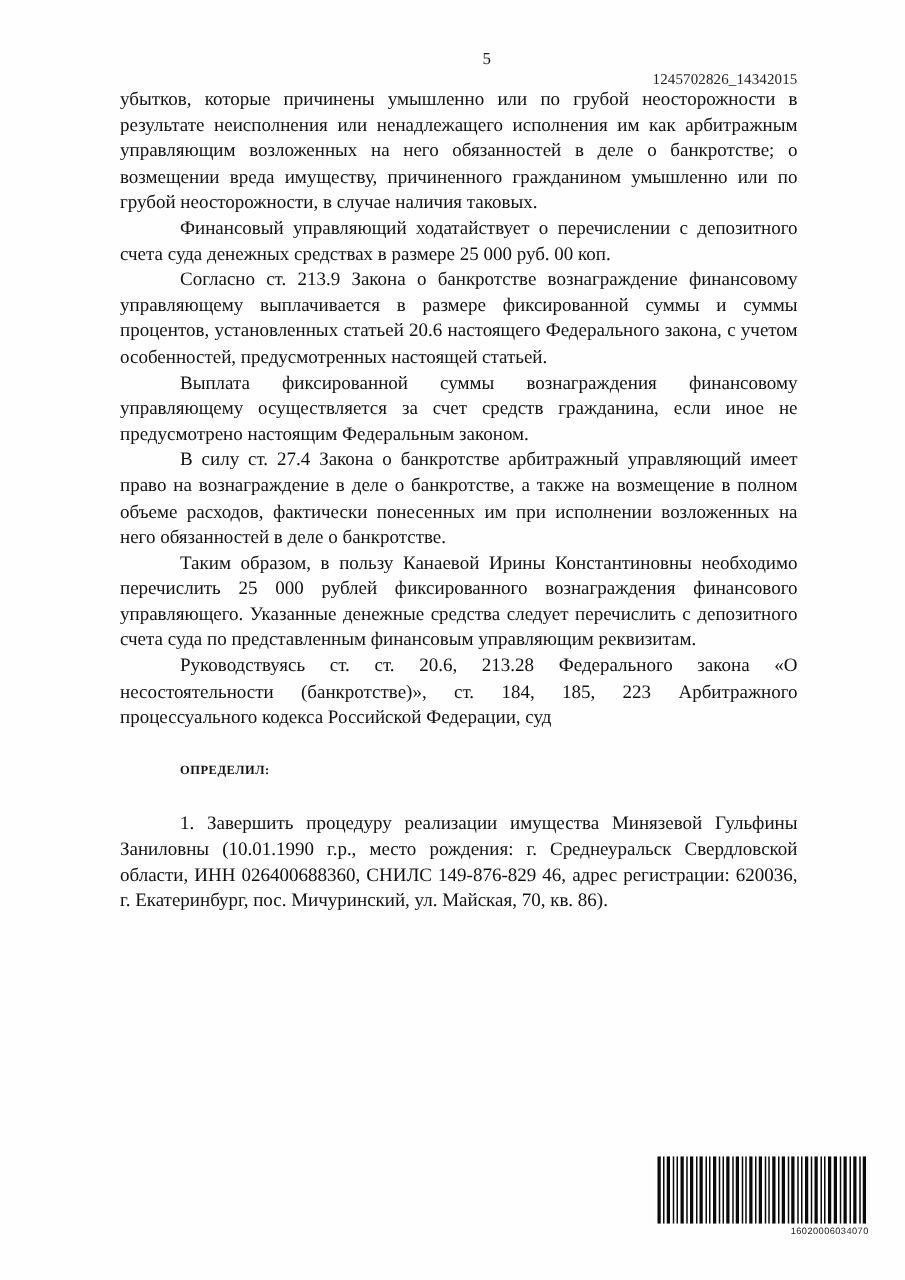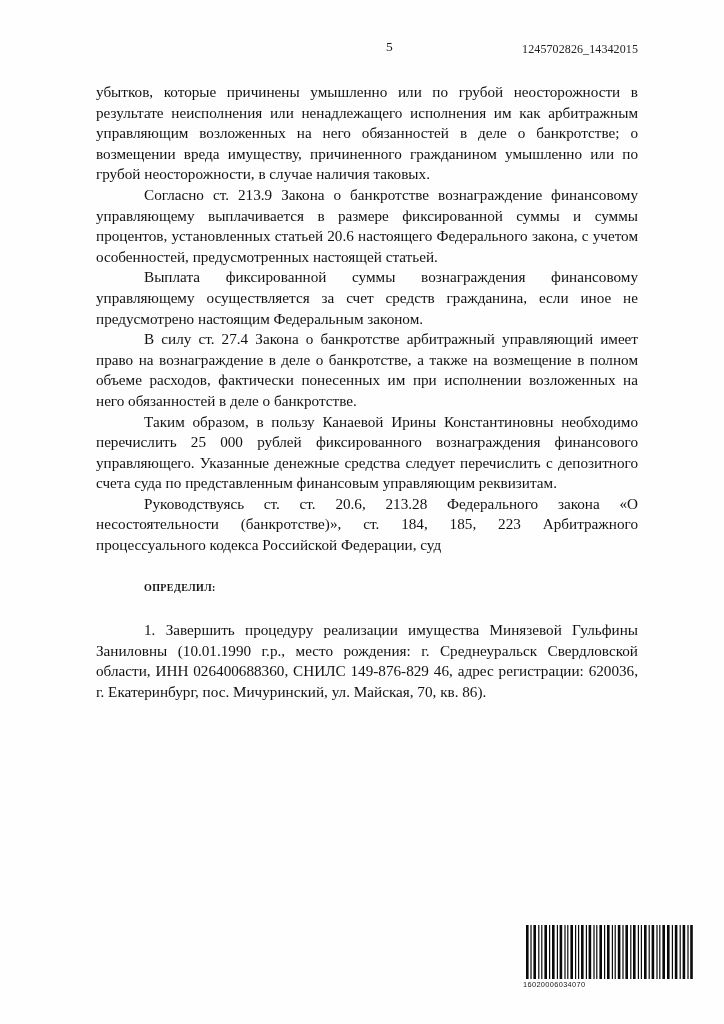--- a/index.html
+++ b/index.html
@@ -32,29 +32,29 @@
   }
   .header-pageno {
     position: absolute;
     left: 290px;
     top: 0;
     font-size: 13.5px;
   }
   .header-docid {
     position: absolute;
     right: 0;
-    top: 2px;
+    top: 16px;
     font-size: 12px;
     letter-spacing: 0.1px;
     color: #222;
   }
   
   .body-text {
     position: absolute;
-    top: 82px;
+    top: 70px;
     left: 96px;
     width: 542px;
     font-size: 15.2px;
     line-height: 20.6px;
     text-align: justify;
     text-justify: inter-word;
     color: #111111;
   }
   .body-text p {
     margin: 0;
@@ -73,21 +73,21 @@
     font-weight: bold;
     font-size: 10px;
     letter-spacing: 0.4px;
   }
   
   .barcode-block {
     position: absolute;
     left: 523px;
     top: 925px;
     width: 172px;
-    text-align: left;
+    text-align: right;
   }
   .barcode-bars {
     height: 54px;
     width: 172px;
     display: block;
   }
   .barcode-number {
     font-family: "Liberation Sans", "DejaVu Sans", sans-serif;
     font-size: 7.4px;
     letter-spacing: 0.35px;
@@ -102,20 +102,21 @@
 <div class="page">
 
   <div class="page-header">
     <span class="header-pageno">5</span>
     <span class="header-docid">1245702826_14342015</span>
   </div>
 
   <div class="body-text">
 
     <p class="no-indent">убытков, которые причинены умышленно или по грубой неосторожности в результате неисполнения или ненадлежащего исполнения им как арбитражным управляющим возложенных на него обязанностей в деле о банкротстве; о возмещении вреда имуществу, причиненного гражданином умышленно или по грубой неосторожности, в случае наличия таковых.</p>
+    <p>Финансовый управляющий ходатайствует о перечислении с депозитного счета суда денежных средствах в размере 25 000 руб. 00 коп.</p>
     <p>Согласно ст. 213.9 Закона о банкротстве вознаграждение финансовому управляющему выплачивается в размере фиксированной суммы и суммы процентов, установленных статьей 20.6 настоящего Федерального закона, с учетом особенностей, предусмотренных настоящей статьей.</p>
     <p>Выплата фиксированной суммы вознаграждения финансовому управляющему осуществляется за счет средств гражданина, если иное не предусмотрено настоящим Федеральным законом.</p>
     <p>В силу ст. 27.4 Закона о банкротстве арбитражный управляющий имеет право на вознаграждение в деле о банкротстве, а также на возмещение в полном объеме расходов, фактически понесенных им при исполнении возложенных на него обязанностей в деле о банкротстве.</p>
     <p>Таким образом, в пользу Канаевой Ирины Константиновны необходимо перечислить 25 000 рублей фиксированного вознаграждения финансового управляющего. Указанные денежные средства следует перечислить с депозитного счета суда по представленным финансовым управляющим реквизитам.</p>
     <p>Руководствуясь ст. ст. 20.6, 213.28 Федерального закона «О несостоятельности (банкротстве)», ст. 184, 185, 223 Арбитражного процессуального кодекса Российской Федерации, суд</p>
 
     <p class="ruling-title">ОПРЕДЕЛИЛ:</p>
 
     <p>1. Завершить процедуру реализации имущества Минязевой Гульфины Заниловны (10.01.1990 г.р., место рождения: г. Среднеуральск Свердловской области, ИНН 026400688360, СНИЛС 149-876-829 46, адрес регистрации: 620036, г. Екатеринбург, пос. Мичуринский, ул. Майская, 70, кв. 86).</p>
 

